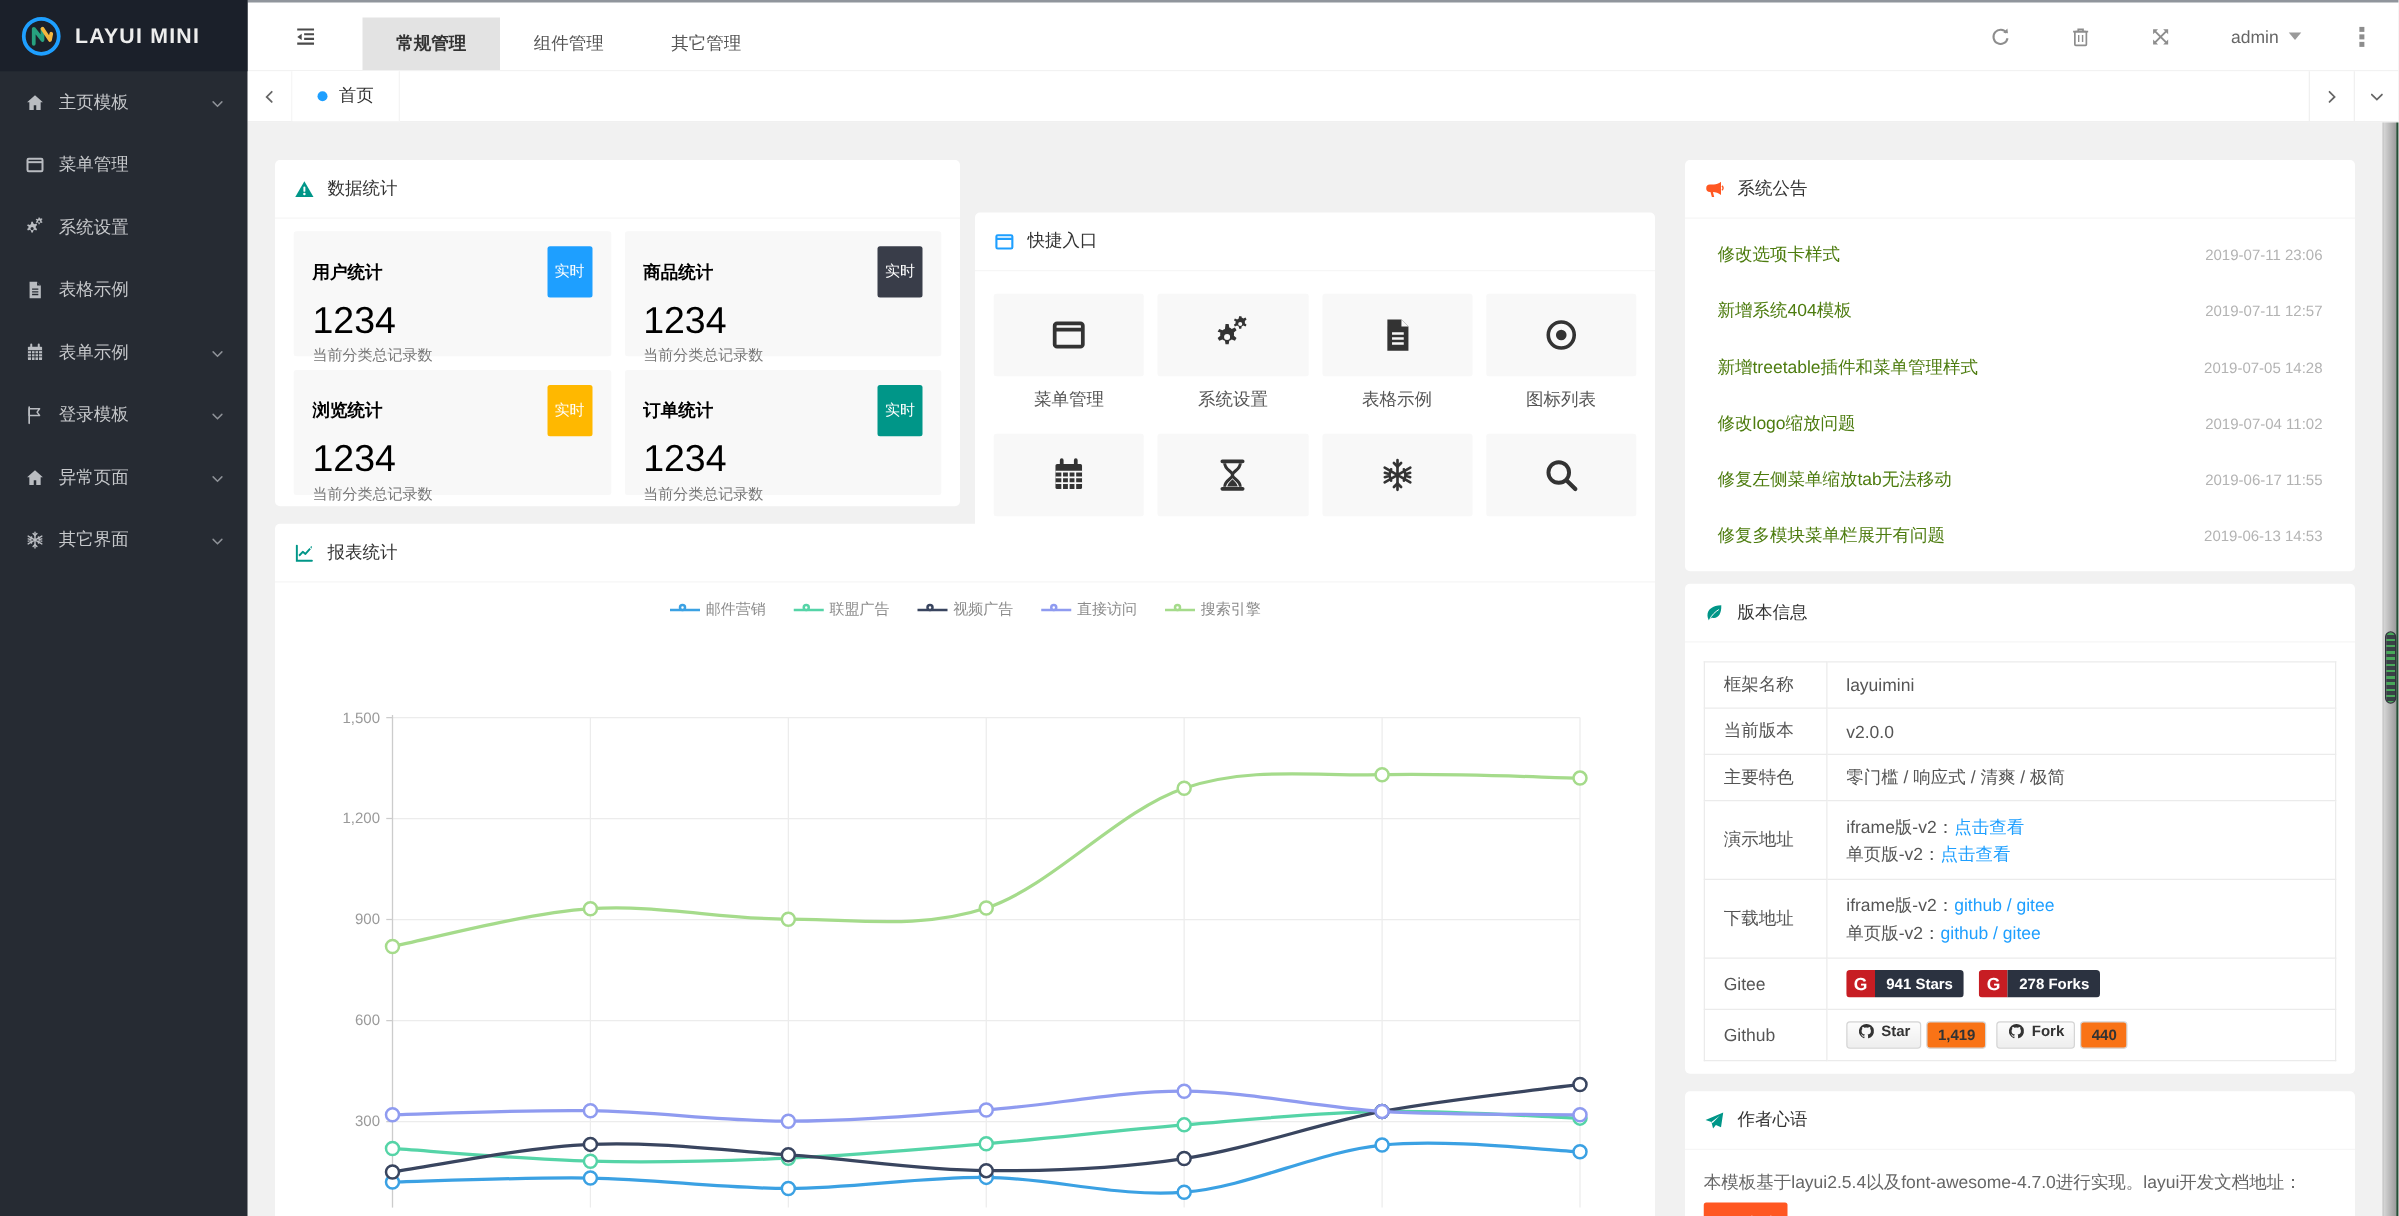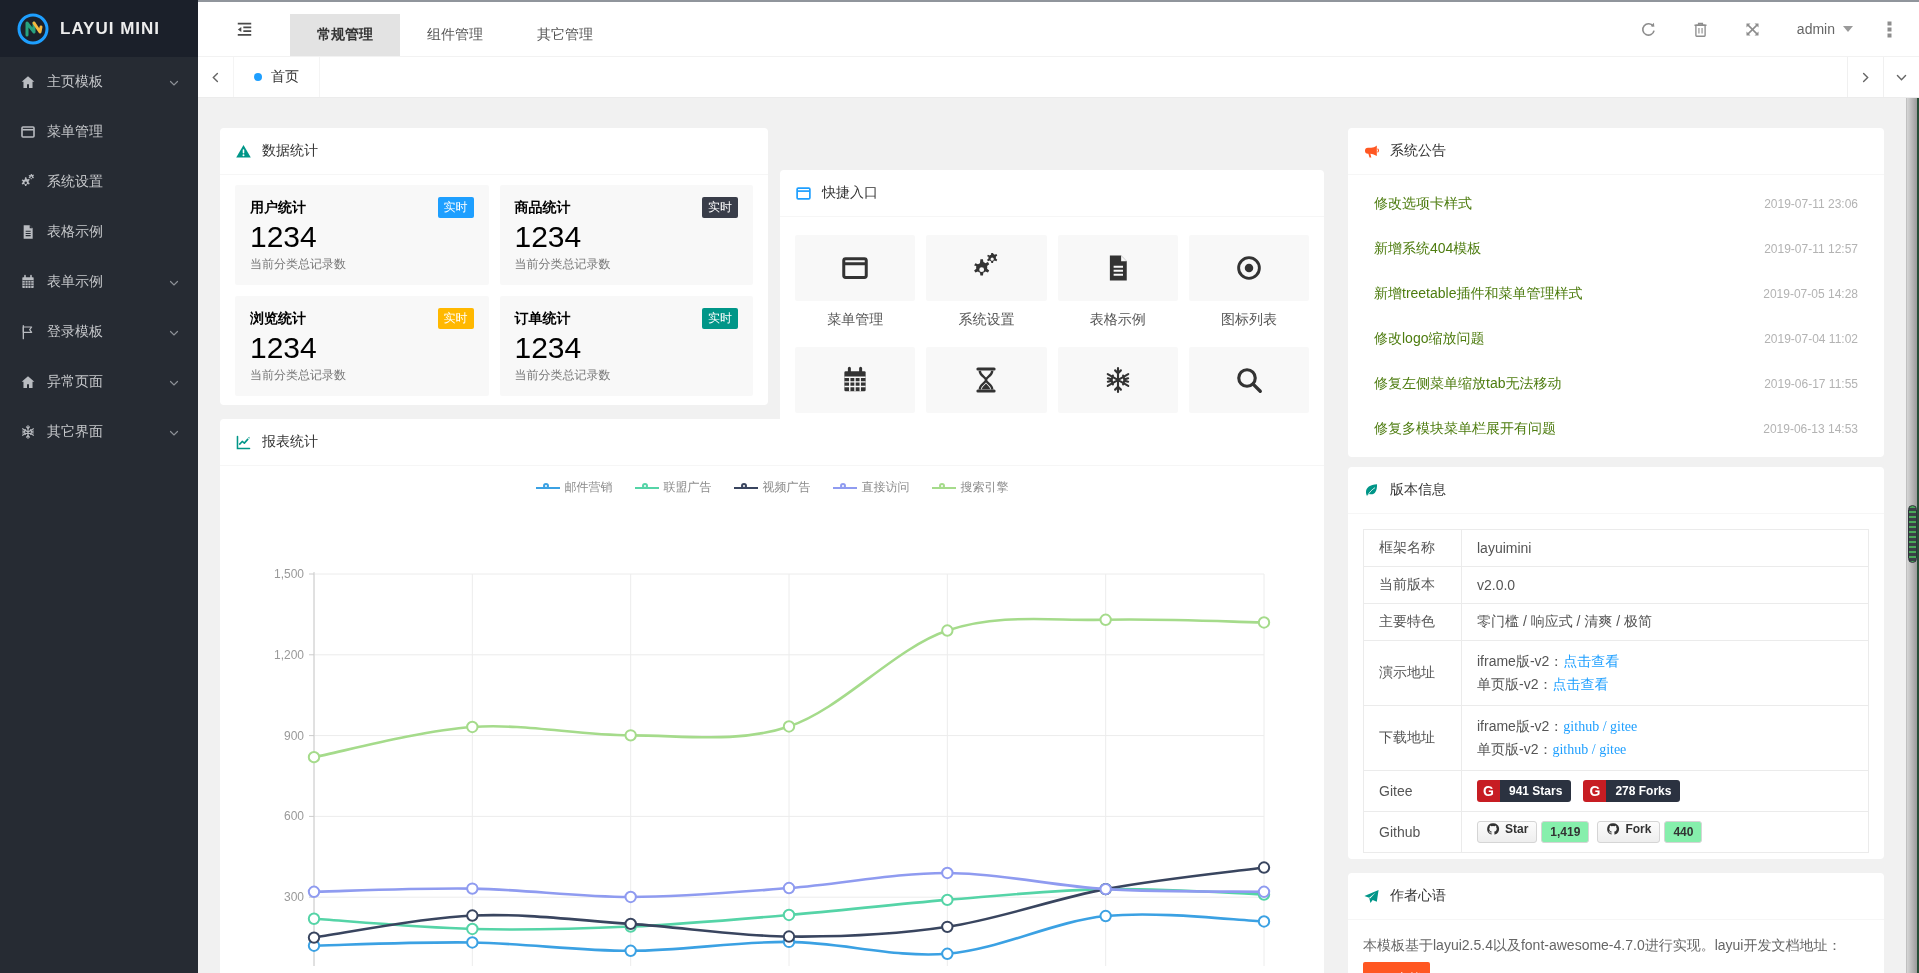--- a/index.html
+++ b/index.html
@@ -19,21 +19,21 @@
   .side-item .chev { width:12px; height:12px; color:#8d9197; }
   .ic svg { width:100%; height:100%; display:block; }
 
   
   .topbar { position:absolute; left:198px; top:0; width:1721px; height:57px; background:#fff; border-top:2px solid #90959c; border-bottom:1px solid #f2f2f2; display:flex; align-items:stretch; z-index:4; }
   .menu-toggle { width:92px; display:flex; align-items:center; justify-content:center; cursor:pointer; color:#4a4a4a; }
   .menu-toggle .ic { width:19px; height:19px; }
   .top-tabs { display:flex; }
   .top-tab { padding:0 27px; display:flex; align-items:center; font-size:14px; color:#555; cursor:pointer;margin-top:12px; }
   .top-tab.active { background:#e3e3e3; color:#333; font-weight:bold; }
-  .topbar-right { margin-left:auto; display:flex; align-items:center; padding-right:12px; }
+  .topbar-right { margin-left:auto; display:flex; align-items:center; padding-right:12px;gap:12px; }
   .tb-icon { width:52px; height:57px; display:flex; align-items:center; justify-content:center; color:#8d8d8d; cursor:pointer; }
   .tb-icon .ic { width:17px; height:17px; }
   .admin-box { display:flex; align-items:center; padding:0 18px; cursor:pointer; color:#666; font-size:14px; }
   .caret { width:0; height:0; border-left:5px solid transparent; border-right:5px solid transparent; border-top:6px solid #9a9a9a; margin-left:8px; }
   .vdots { width:36px; height:57px; display:flex; align-items:center; justify-content:center; cursor:pointer; }
   .vdots .ic { width:5px; height:17px; }
 
   
   .tabbar { position:absolute; left:198px; top:57px; width:1721px; height:41px; background:#fff; border-bottom:1px solid #ececec; display:flex; z-index:4; }
   .tab-nav { width:36px; display:flex; align-items:center; justify-content:center; color:#666; cursor:pointer; border-right:1px solid #f4f4f4; }
@@ -53,21 +53,21 @@
   .c-chart   { left:220px;  top:419px; width:1104px; height:600px; }
   .c-notice  { left:1348px; top:128px; width:536px;  height:329px; }
   .c-version { left:1348px; top:467px; width:536px;  height:392px; }
   .c-author  { left:1348px; top:873px; width:536px;  height:170px; }
 
   
   .stats-body { display:grid; grid-template-columns:1fr 1fr; gap:11px; padding:10px 15px; }
   .stat-box { background:#f8f8f8; border-radius:2px; height:100px; padding:12px 15px; }
   .stat-top { display:flex; align-items:center; justify-content:space-between; }
   .stat-label { font-size:14px; color:#000000;font-weight:bold; }
-  .stat-badge { font-size:12px; color:#fff; padding:2px 6px; border-radius:2px; }
+  .stat-badge { font-size:12px; color:#fff; padding:12px 6px; border-radius:2px; }
   .stat-value { font-size:30px; color:#000000; line-height:38px; }
   .stat-desc { font-size:12px; color:#777; }
 
   
   .quick-body { display:grid; grid-template-columns:repeat(4,1fr); gap:18px 11px; padding:18px 15px; }
   .quick-item { text-align:center; cursor:pointer; --icon-bg:#f8f8f8; }
   .quick-box { background:#f8f8f8; border-radius:2px; height:66px; display:flex; align-items:center; justify-content:center; color:#333; }
   .quick-box .ic { width:30px; height:30px; }
   .quick-label { margin-top:10px; font-size:14px; color:#555; }
 
@@ -76,28 +76,28 @@
   .notice-item { height:45px; display:flex; align-items:center; justify-content:space-between; padding:0 15px; cursor:pointer; }
   .notice-text { font-size:14px; color:#4d7c0f; }
   .notice-time { font-size:12px; color:#b3b3b3; }
 
   
   .version-body { padding:15px; }
   table.vtable { width:100%; border-collapse:collapse; }
   .vtable td { border:1px solid #ebebeb; font-size:14px; color:#555; padding:9px 15px; vertical-align:middle; }
   .vtable td.vlabel { width:98px; }
   .vline { line-height:22px; }
-  .vlink { color:#1e9fff; text-decoration:none; cursor:pointer;font-family:Liberation Serif, serif; }
+  .vlink { color:#1e9fff; text-decoration:none; cursor:pointer; }
   .gitee-badge { display:inline-flex; height:22px; border-radius:3px; overflow:hidden; margin-right:12px; vertical-align:middle; cursor:pointer; }
   .gitee-g { width:23px; background:#c71d23; color:#fff; font-weight:bold; font-size:14px; display:flex; align-items:center; justify-content:center; }
   .gitee-val { background:#2b3240; color:#fff; font-weight:bold; font-size:12px; display:flex; align-items:center; padding:0 9px; }
   .gh-widget { display:inline-flex; align-items:center; margin-right:8px; vertical-align:middle; }
   .gh-btn { display:inline-flex; align-items:flex-start; height:22px; padding:0 8px; background:linear-gradient(#fcfcfc,#eee); border:1px solid #d5d5d5; border-radius:3px; font-size:12px; font-weight:bold; color:#333; cursor:pointer; }
   .gh-btn .ic { width:14px; height:14px; margin-right:5px; color:#333; }
-  .gh-count { display:inline-flex; align-items:center; height:22px; padding:0 8px; background:#86efac; border:1px solid #d5d5d5; border-radius:3px; margin-left:4px; font-size:12px; font-weight:bold; color:#333; cursor:pointer; }
+  .gh-count { display:inline-flex; align-items:center; height:22px; padding:0 8px; background:#f97316; border:1px solid #d5d5d5; border-radius:3px; margin-left:4px; font-size:12px; font-weight:bold; color:#333; cursor:pointer; }
 
   
   .author-body { padding:12px 15px; font-size:14px; color:#666; line-height:26px; }
   .badge-orange { display:inline-block; background:#ff5722; color:#fff; font-size:12px; padding:3px 9px; border-radius:2px; margin:4px 0; cursor:pointer; }
 
   
   .chart-legend { display:flex; justify-content:center; gap:22px; margin-top:13px; }
   .legend-item { display:flex; align-items:center; cursor:pointer; }
   .lg-mark { width:24px; height:2px; position:relative; margin-right:5px; }
   .lg-dot { position:absolute; left:7px; top:-4px; width:6px; height:6px; border:2px solid; border-radius:50%; background:#fff; }

